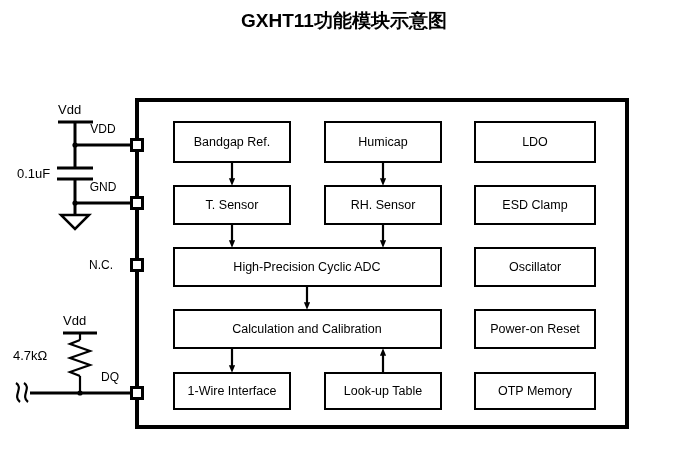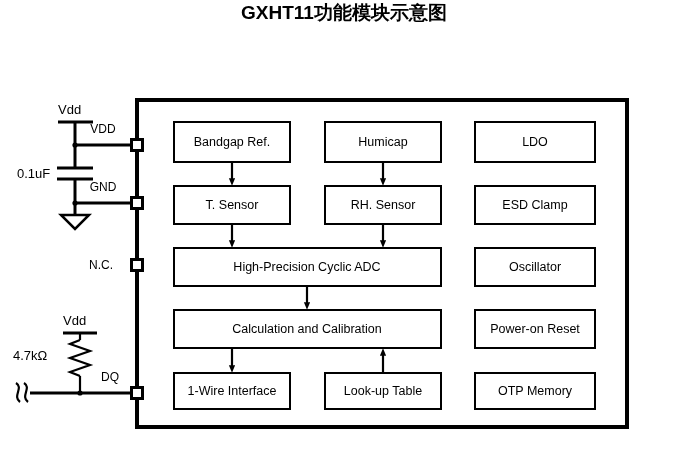--- a/index.html
+++ b/index.html
@@ -9,21 +9,21 @@
   }
   body {
     width: 688px;
     height: 454px;
     position: relative;
     overflow: hidden;
     font-family: "Liberation Sans", sans-serif;
   }
   #page-title {
     position: absolute;
-    top: 0;
+    top: 8px;
     left: 0;
     width: 688px;
     text-align: center;
     font-size: 19px;
     font-weight: bold;
     color: #000000;
     letter-spacing: 0px;
   }
   #diagram {
     position: absolute;

